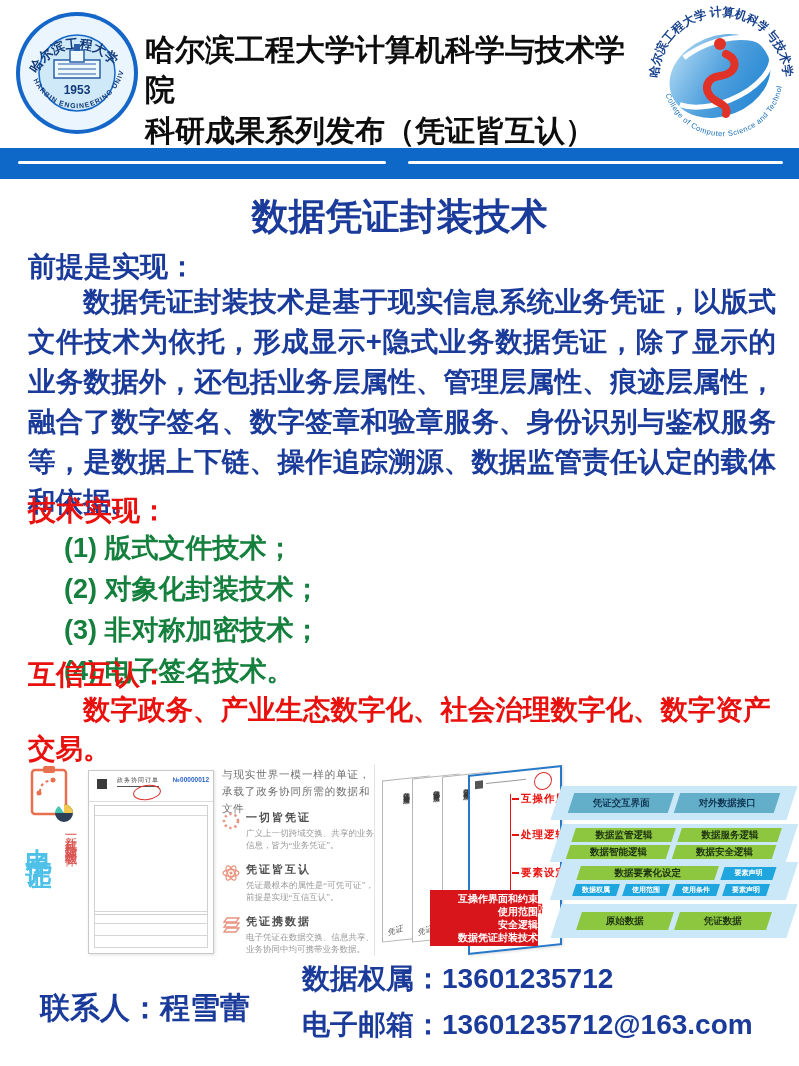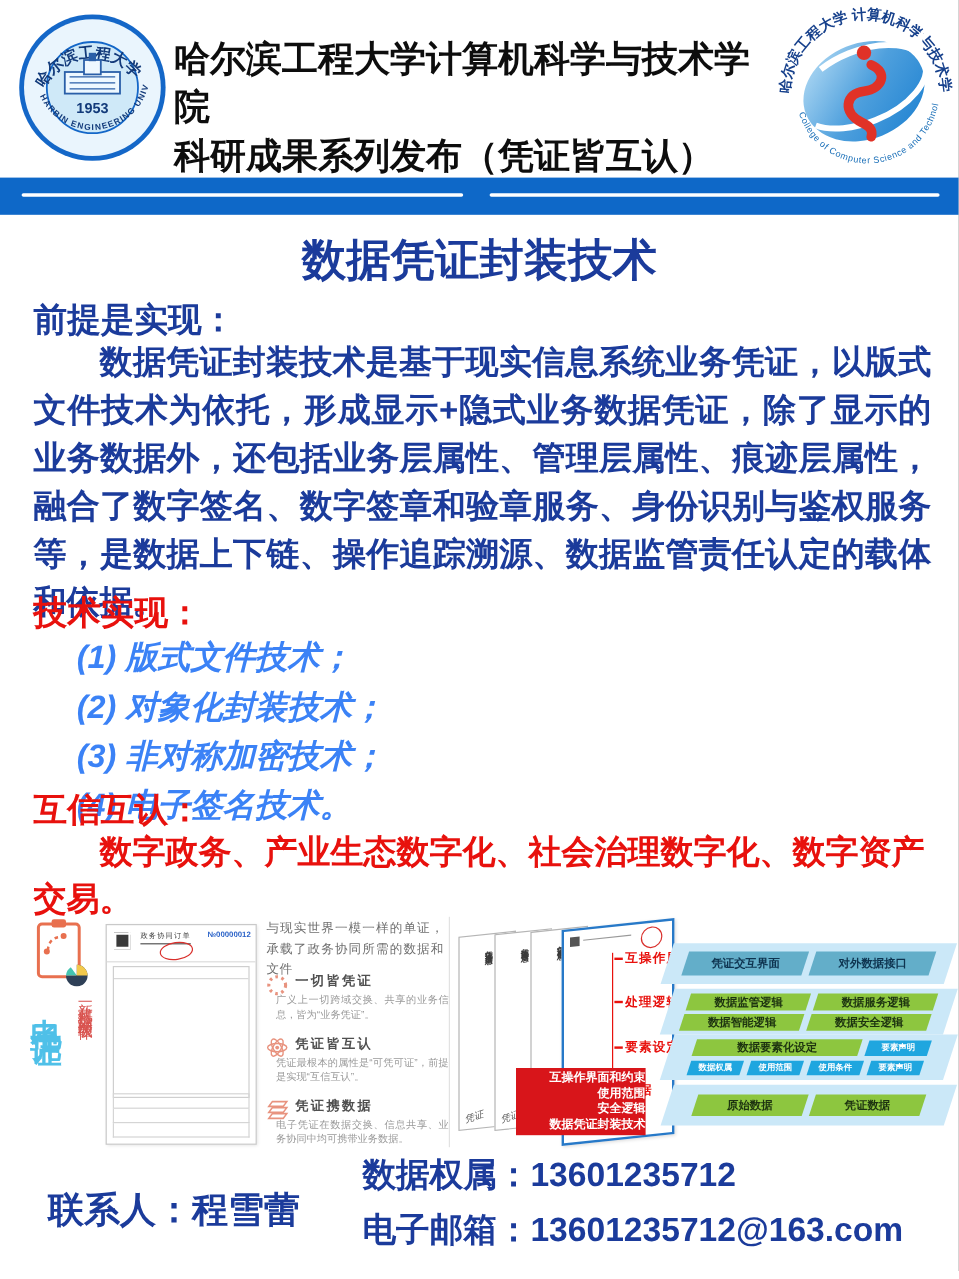--- a/index.html
+++ b/index.html
@@ -18,21 +18,21 @@
   .bar .wl.left{left:18px;width:368px;}
   .bar .wl.right{left:408px;width:375px;}
   
   .doc-title{position:absolute;left:0;top:192px;width:799px;text-align:center;
              font-size:37px;font-weight:bold;color:#1B3B9B;}
   .intro-h{position:absolute;left:28px;top:248px;font-size:28px;font-weight:bold;color:#1B3B9B;}
   .intro-p{position:absolute;left:28px;top:282px;width:748px;font-size:27.5px;font-weight:bold;
            color:#1B3B9B;line-height:40px;text-indent:2em;text-align:justify;}
   .tech-h{position:absolute;left:28px;top:492px;font-size:28px;font-weight:bold;color:#E8110D;}
   .tech-list{position:absolute;left:64px;top:528px;}
-  .tech-list .ti{font-size:27px;font-weight:bold;color:#3b82f6;line-height:41px;font-style:italic;}
+  .tech-list .ti{font-size:27px;font-weight:bold;color:#15803d;line-height:41px;}
   .app-h{position:absolute;left:28px;top:656px;font-size:28px;font-weight:bold;color:#E8110D;}
   .app-p{position:absolute;left:28px;top:690px;width:752px;font-size:27.5px;font-weight:bold;
          color:#E8110D;line-height:39px;text-indent:2em;}
   
   .figs{position:absolute;left:0;top:764px;width:799px;height:196px;}
   
   .clip-icon{position:absolute;left:24px;top:0px;}
   .v-title{position:absolute;left:22px;top:64px;writing-mode:vertical-rl;font-size:26px;
            font-weight:bold;color:#4FC0E8;letter-spacing:5px;}
   .v-sub{position:absolute;left:62px;top:62px;writing-mode:vertical-rl;font-size:12.5px;
@@ -50,22 +50,22 @@
   .dgrid{position:absolute;left:5px;top:34px;right:5px;height:108px;border:1px solid #cfcfcf;}
   .dgrid .hline{height:9px;border-bottom:1px solid #d8d8d8;text-align:center;font-size:4.5px;color:#999;}
   .drows{position:absolute;left:5px;bottom:5px;right:5px;}
   .drows div{height:11px;border:1px solid #d5d5d5;border-top:none;font-size:4.5px;color:#888;
              padding-left:2px;line-height:11px;}
   .drows div:first-child{border-top:1px solid #d5d5d5;}
   .lf-caption{position:absolute;left:222px;top:2px;width:148px;font-size:10.5px;color:#6f6f6f;
               line-height:17px;text-align:justify;letter-spacing:.5px;}
   .lf-item{position:absolute;left:222px;width:152px;}
   .lf-item .it{font-size:11px;font-weight:bold;color:#4f4f4f;letter-spacing:2px;margin-left:24px;}
-  .lf-item .id{font-size:8.5px;color:#9a9a9a;line-height:12px;margin-left:8px;margin-top:2px;
-               text-align:justify;}
+  .lf-item .id{font-size:8.5px;color:#9a9a9a;line-height:12px;margin-left:24px;margin-top:2px;
+               text-align:justify;font-family:Liberation Serif, serif;}
   .lf-item .iic{position:absolute;left:0;top:2px;}
   .lf-sep{position:absolute;left:374px;top:0;height:192px;border-left:1px solid #e2e2e2;}
   
   .sheet{position:absolute;background:#fff;border:1px solid #b5b5b5;transform:skewY(-6deg);}
   .sheet .stext{position:absolute;left:50%;top:8px;transform:translateX(-50%);writing-mode:vertical-rl;
                 font-size:6.5px;font-weight:bold;color:#3a3a3a;letter-spacing:1px;}
   .sheet .sbot{position:absolute;left:4px;bottom:4px;font-size:8px;color:#555;
                font-style:italic;transform:rotate(-12deg);}
   .front-sheet{position:absolute;left:468px;top:6px;width:90px;height:176px;background:#fff;
                border:2px solid #2779c8;transform:skewY(-6deg);box-shadow:1px 1px 3px rgba(0,0,0,.15);}

